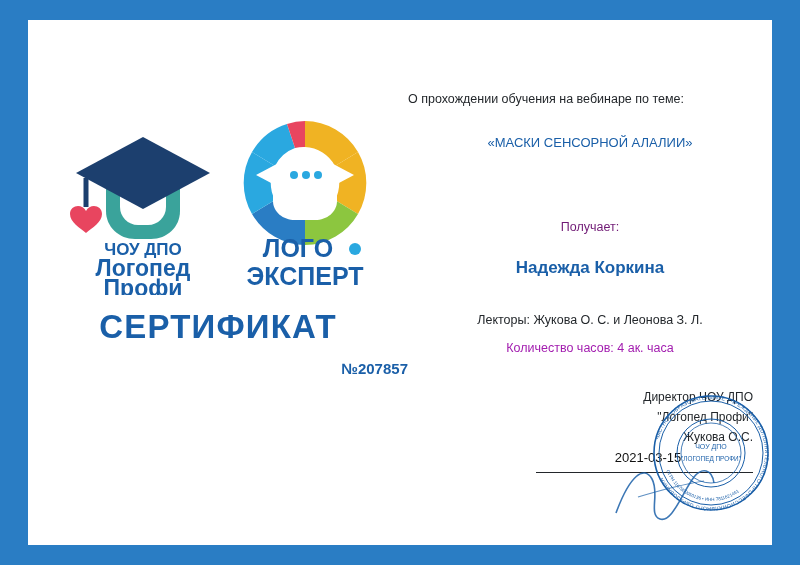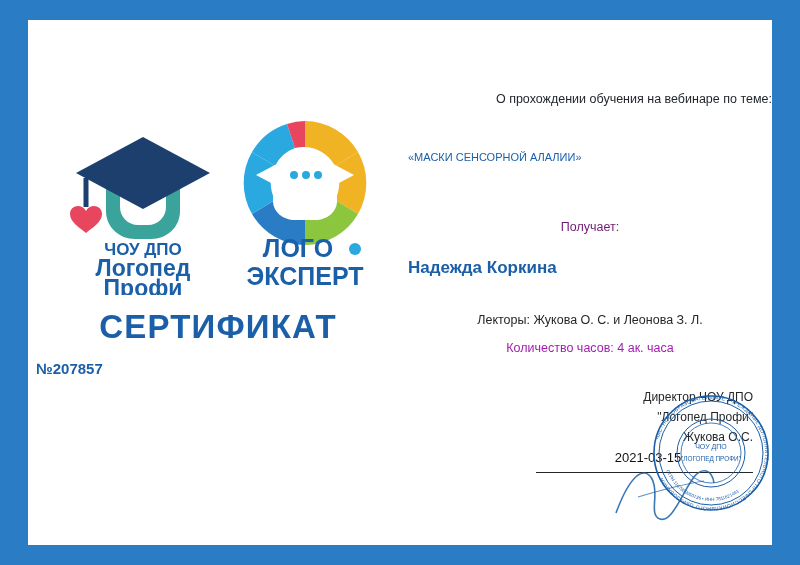--- a/index.html
+++ b/index.html
@@ -64,24 +64,24 @@
     top: 288px;
     width: 380px;
     text-align: center;
     font-size: 33px;
     font-weight: bold;
     letter-spacing: 1.2px;
     color: #1a5fa8;
   }
   .cert-number {
     position: absolute;
-    left: 8px;
+    left: 0;
     top: 340px;
     width: 380px;
-    text-align: left;
+    text-align: right;
     font-size: 15px;
     font-weight: bold;
     color: #1a5fa8;
   }
   .license {
     position: absolute;
     left: 10px;
     top: 400px;
     width: 360px;
     text-align: center;
@@ -95,47 +95,48 @@
     left: 380px;
     top: 0;
     right: 0;
     height: 100%;
   }
   .about-line {
     position: absolute;
     left: 0;
     top: 72px;
     width: 364px;
-    text-align: right;
+    text-align: left;
     font-size: 12.5px;
     color: #23272b;
   }
   .topic {
     position: absolute;
     left: 0;
-    top: 131px;
-    width: 364px;
-    font-size: 11px;
+    top: 115px;
+    width: 364px;
+    text-align: center;
+    font-size: 13px;
     color: #1a5fa8;
   }
   .receives-label {
     position: absolute;
     left: 0;
     top: 200px;
     width: 364px;
     text-align: center;
     font-size: 12.5px;
     color: #701a75;
   }
   .recipient {
     position: absolute;
     left: 0;
     top: 238px;
     width: 364px;
-    text-align: left;
+    text-align: center;
     font-size: 17px;
     font-weight: bold;
     color: #1a5fa8;
   }
   .lecturers {
     position: absolute;
     left: 0;
     top: 293px;
     width: 364px;
     text-align: center;

